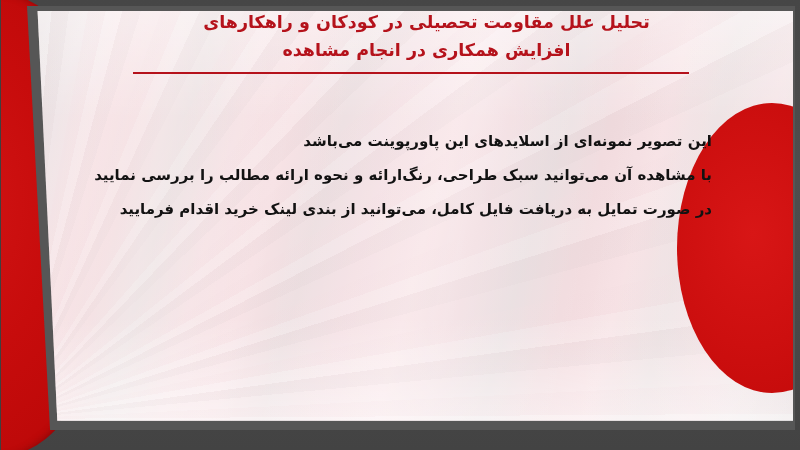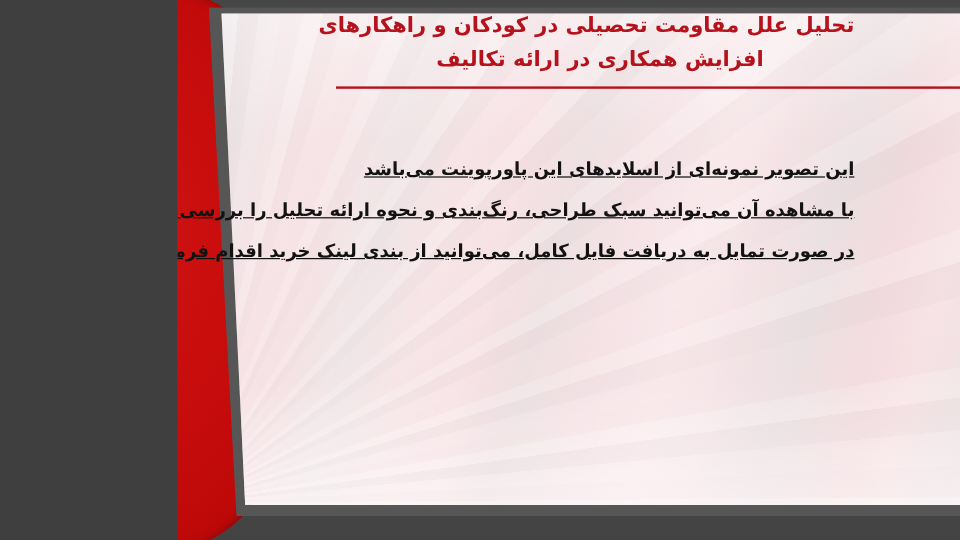--- a/index.html
+++ b/index.html
@@ -7,21 +7,21 @@
   html, body {
     width: 800px;
     height: 450px;
     overflow: hidden;
     background: #3f3f3f;
     font-family: "DejaVu Sans", "Liberation Sans", sans-serif;
   }
 
   #slide {
     position: relative;
-    width: 652px;
+    width: 799px;
     height: 450px;
     background: #4a4a4a;
     overflow: hidden;
   }
 
   
   .frame-bg {
     position: absolute;
     inset: 0;
     background: linear-gradient(180deg,#464646 0%,#4e4e4e 40%,#434343 100%);
@@ -161,21 +161,20 @@
     left: 150px;
     text-align: right;
     z-index: 7;
   }
   .body-line {
     color: #121212;
     font-size: 15px;
     font-weight: 600;
     line-height: 34px;
     white-space: nowrap;
-    text-decoration: underline;
   }
 </style>
 </head>
 <body>
 
 <div id="slide">
 
   <div class="frame-bg"></div>
 
   <div class="red-lens-left"></div>
@@ -184,24 +183,24 @@
   <div class="panel-outer"></div>
 
   <div class="panel">
     <div class="panel-bands"></div>
     <div class="panel-sheen"></div>
     <div class="red-lens-right"></div>
   </div>
 
   <div class="title-block">
     <div class="title-line">تحلیل علل مقاومت تحصیلی در کودکان و راهکارهای</div>
-    <div class="title-line">افزایش همکاری در ارائه تکالیف</div>
+    <div class="title-line">افزایش همکاری در انجام مشاهده</div>
   </div>
 
   <div class="title-rule"></div>
 
   <div class="body-block">
     <div class="body-line">این تصویر نمونه‌ای از اسلایدهای این پاورپوینت می‌باشد</div>
-    <div class="body-line">با مشاهده آن می‌توانید سبک طراحی، رنگ‌بندی و نحوه ارائه تحلیل را بررسی نمایید</div>
+    <div class="body-line">با مشاهده آن می‌توانید سبک طراحی، رنگ‌ارائه و نحوه ارائه مطالب را بررسی نمایید</div>
     <div class="body-line">در صورت تمایل به دریافت فایل کامل، می‌توانید از بندی لینک خرید اقدام فرمایید</div>
   </div>
 
 </div>
 
 </body></html>

